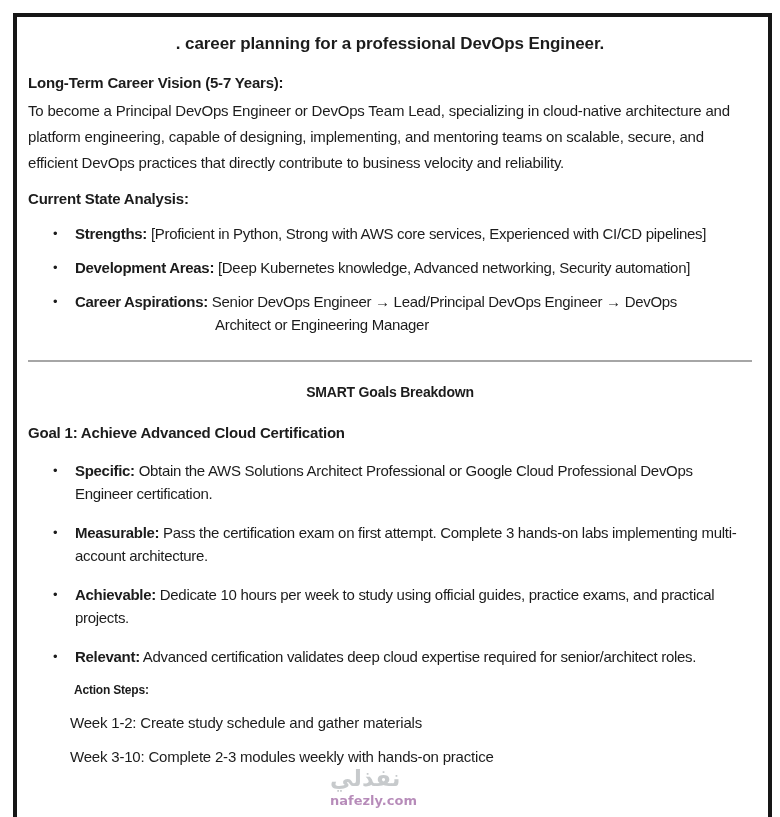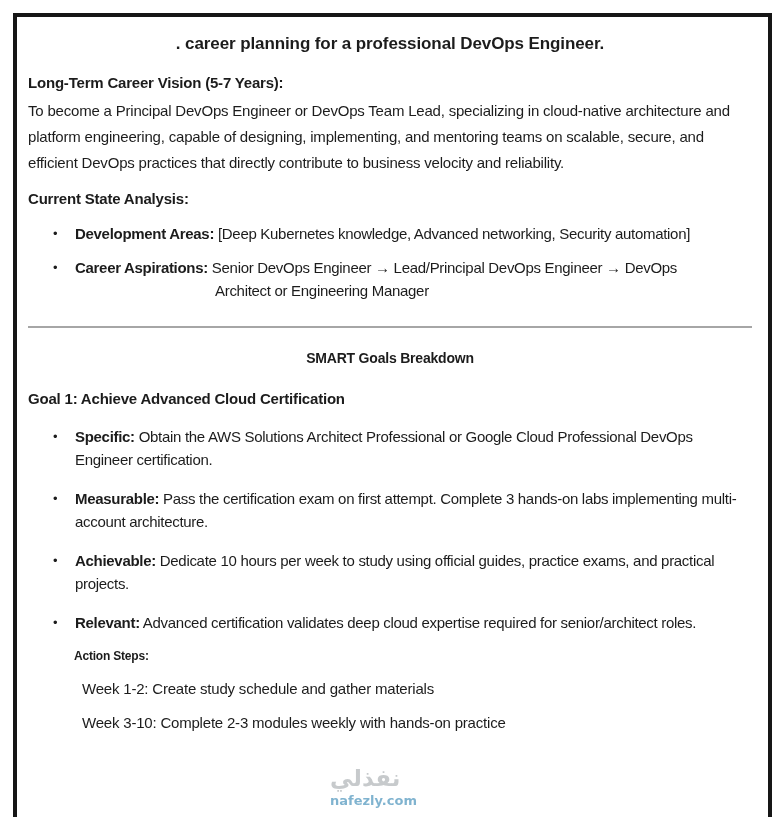--- a/index.html
+++ b/index.html
@@ -97,21 +97,21 @@
   }
   ul.blist.smart { margin-top: 14px; }
   ul.blist.smart li { margin-bottom: 10px; margin-top: 16px; }
   .action-head {
     margin: 12px 0 0 46px;
     font-size: 12px;
     font-weight: 700;
     line-height: 20px;
   }
   .week-line {
-    margin: 12px 0 0 54px;
+    margin: 12px 0 0 42px;
     font-size: 15px;
     line-height: 22px;
   }
   .watermark {
     position: absolute;
     left: 330px;
     top: 766px;
     width: 140px;
     z-index: 1;
     text-align: left;
@@ -122,21 +122,21 @@
     font-size: 23px;
     font-weight: 700;
     color: #9aa0a4;
     opacity: 0.55;
     line-height: 24px;
   }
   .wm-domain {
     font-family: "DejaVu Sans", sans-serif;
     font-size: 13px;
     font-weight: 700;
-    color: #0369a1;
+    color: #701a75;
     opacity: 0.5;
     line-height: 14px;
     margin-top: 4px;
   }
 </style>
 </head>
 <body>
 
 <div class="page">
 
@@ -151,20 +151,24 @@
       <h1 class="doc-title">. career planning for a professional DevOps Engineer.</h1>
 
       <h2 class="h-bold">Long-Term Career Vision (5-7 Years):</h2>
       <p class="para">To become a Principal DevOps Engineer or DevOps Team Lead, specializing in cloud-native architecture and platform engineering, capable of designing, implementing, and mentoring teams on scalable, secure, and efficient DevOps practices that directly contribute to business velocity and reliability.</p>
 
       <h2 class="h-bold" style="margin-top:13px">Current State Analysis:</h2>
 
       <ul class="blist">
         <li>
           <span class="dot"></span>
+          <span class="lbl">Strengths:</span><span> [Proficient in Python, Strong with AWS core services, Experienced with CI/CD pipelines]</span>
+        </li>
+        <li>
+          <span class="dot"></span>
           <span class="lbl">Development Areas:</span><span> [Deep Kubernetes knowledge, Advanced networking, Security automation]</span>
         </li>
         <li>
           <span class="dot"></span>
           <span class="lbl">Career Aspirations:</span><span> Senior DevOps Engineer → Lead/Principal DevOps Engineer → DevOps</span>
           <div class="wrap-line">Architect or Engineering Manager</div>
         </li>
       </ul>
 
       <hr class="divider">

